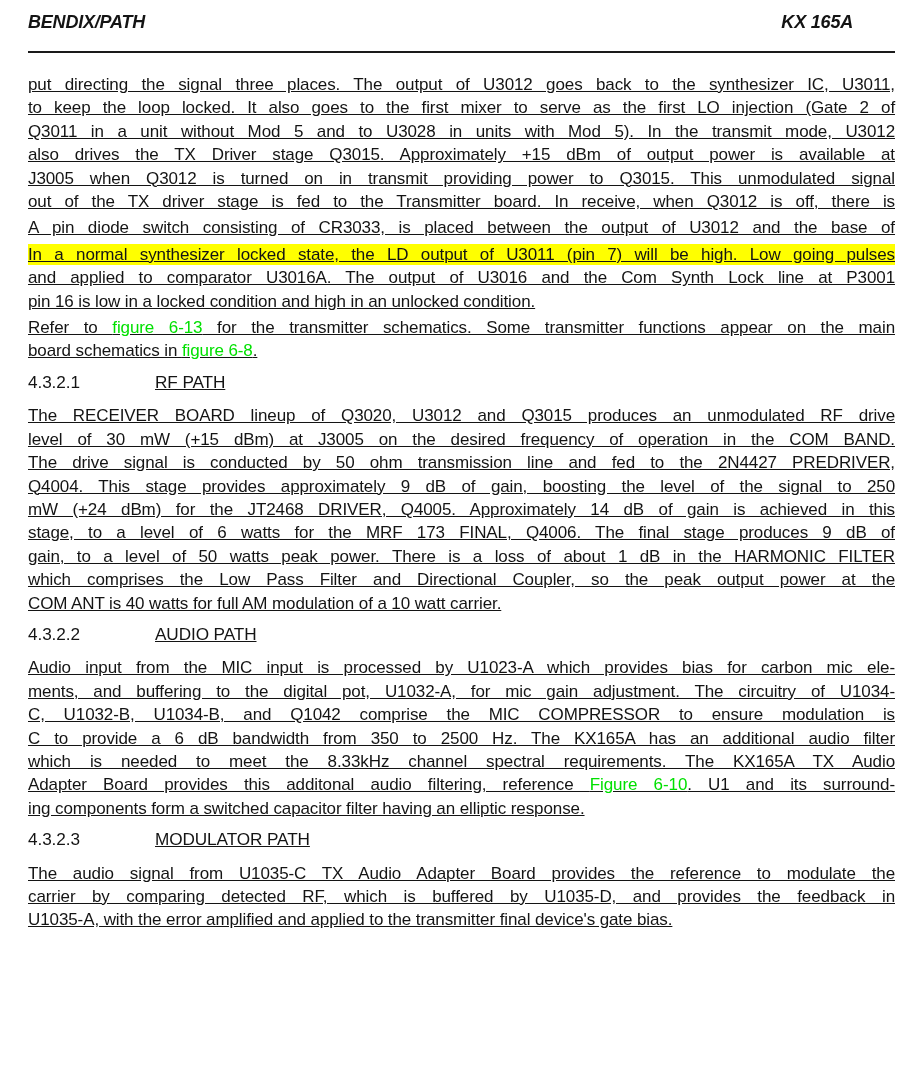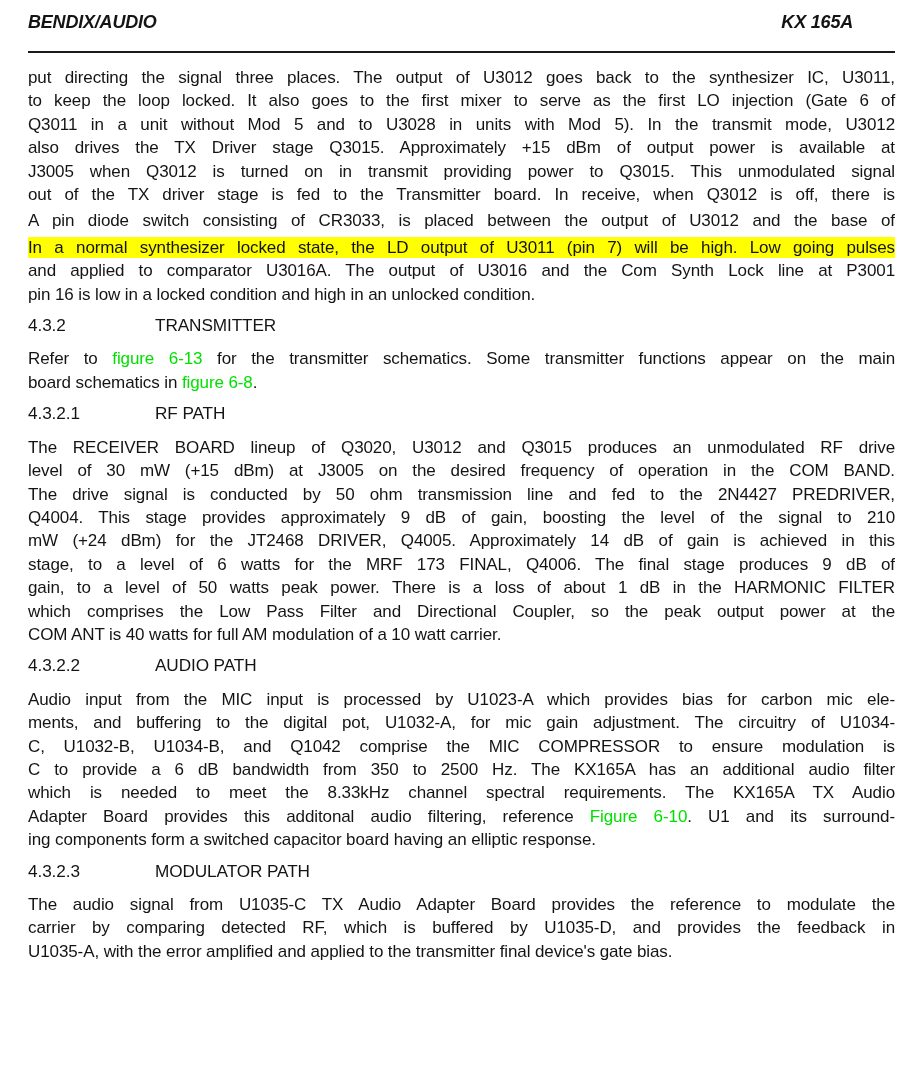--- a/index.html
+++ b/index.html
@@ -21,21 +21,21 @@
     position:absolute;top:12px;left:28px;right:28px;
     display:flex;justify-content:space-between;
     font-weight:bold;font-style:italic;font-size:18px;letter-spacing:-0.2px;
   }
   .header .right{margin-right:42px;}
   .rule{
     position:absolute;top:51px;left:28px;right:28px;height:2px;
     background:var(--rule);
   }
   .content{
-    position:absolute;top:66px;left:28px;width:867px;
+    position:absolute;top:73px;left:28px;width:867px;text-decoration:underline;
   }
   .para{margin:0 0 3px 0;}
   .line{
     font-size:17px;line-height:23.4px;letter-spacing:-0.1px;
     white-space:nowrap;
     text-align:justify;
     text-align-last:justify;
   }
   .line.last{text-align-last:left;}
   .heading{
@@ -44,67 +44,66 @@
   }
   .sec-num{display:inline-block;width:127px;}
   .hl{background:var(--hl);padding:1px 0;}
   .link{color:var(--link);cursor:pointer;}
 </style>
 </head>
 <body>
 
 <div class="page">
   <div class="header">
-    <span class="left">BENDIX/AUDIO</span>
+    <span class="left">BENDIX/PATH</span>
     <span class="right">KX 165A</span>
   </div>
   <div class="rule"></div>
   <div class="content">
       <div class="para">
         <div class="line"><span>put directing the signal three places.  The output of U3012 goes back to the synthesizer IC, U3011,</span></div>
-        <div class="line"><span>to keep the loop locked.  It also goes to the first mixer to serve as the first LO injection (Gate 6 of</span></div>
+        <div class="line"><span>to keep the loop locked.  It also goes to the first mixer to serve as the first LO injection (Gate 2 of</span></div>
         <div class="line"><span>Q3011 in a unit without Mod 5 and to U3028 in units with Mod 5).  In the transmit mode, U3012</span></div>
         <div class="line"><span>also drives the TX Driver stage Q3015.  Approximately +15 dBm of output power is available at</span></div>
         <div class="line"><span>J3005 when Q3012 is turned on in transmit providing power to Q3015.  This unmodulated signal</span></div>
         <div class="line"><span>out of the TX driver stage is fed to the Transmitter board.   In receive, when Q3012 is off, there is</span></div>
       </div>
       <div class="para">
         <div class="line"><span>A pin diode switch consisting of CR3033, is placed between the output of U3012 and the base of</span></div>
       </div>
       <div class="para">
         <div class="line"><span class="hl">In a normal synthesizer locked state, the LD output of U3011 (pin 7) will be high.  Low going pulses</span></div>
         <div class="line"><span>and applied to comparator U3016A.  The output of U3016 and the Com Synth Lock line at P3001</span></div>
         <div class="line last"><span>pin 16 is low in a locked condition and high in an unlocked condition.</span></div>
       </div>
-      <div class="heading"><span class="sec-num">4.3.2</span><span class="sec-title">TRANSMITTER</span></div>
       <div class="para">
         <div class="line"><span>Refer to </span><span class="link">figure 6-13</span><span> for the transmitter schematics.  Some transmitter functions appear on the main</span></div>
         <div class="line last"><span>board schematics in </span><span class="link">figure 6-8</span><span>.</span></div>
       </div>
       <div class="heading"><span class="sec-num">4.3.2.1</span><span class="sec-title">RF PATH</span></div>
       <div class="para">
         <div class="line"><span>The RECEIVER BOARD lineup of Q3020, U3012 and Q3015 produces an unmodulated RF drive</span></div>
         <div class="line"><span>level of 30 mW  (+15 dBm) at J3005 on the desired frequency of operation in the COM BAND.</span></div>
         <div class="line"><span>The drive signal is conducted by 50 ohm transmission line and fed to the 2N4427 PREDRIVER,</span></div>
-        <div class="line"><span>Q4004.  This stage provides approximately 9 dB of gain, boosting the level of the signal to 210</span></div>
+        <div class="line"><span>Q4004.  This stage provides approximately 9 dB of gain, boosting the level of the signal to 250</span></div>
         <div class="line"><span>mW (+24 dBm) for the JT2468 DRIVER, Q4005.  Approximately 14 dB of gain is achieved in this</span></div>
         <div class="line"><span>stage, to a level of  6 watts for the MRF 173 FINAL, Q4006.  The final stage produces 9 dB of</span></div>
         <div class="line"><span>gain, to a level of  50 watts peak  power.  There is  a loss of about  1 dB in the HARMONIC FILTER</span></div>
         <div class="line"><span>which comprises the Low Pass Filter and Directional Coupler, so the peak output power at the</span></div>
         <div class="line last"><span>COM ANT is 40 watts for full AM modulation of a 10 watt carrier.</span></div>
       </div>
       <div class="heading"><span class="sec-num">4.3.2.2</span><span class="sec-title">AUDIO PATH</span></div>
       <div class="para">
         <div class="line"><span>Audio input from the MIC input is processed by U1023-A  which provides bias for carbon mic ele-</span></div>
         <div class="line"><span>ments, and buffering to the digital pot, U1032-A, for mic gain adjustment.  The circuitry of U1034-</span></div>
         <div class="line"><span>C, U1032-B, U1034-B, and Q1042 comprise the MIC COMPRESSOR to ensure modulation is</span></div>
         <div class="line"><span>C to provide a 6 dB bandwidth from 350 to 2500 Hz.  The KX165A has an additional audio filter</span></div>
         <div class="line"><span>which is needed to meet the 8.33kHz channel spectral requirements.  The KX165A TX Audio</span></div>
         <div class="line"><span>Adapter Board provides this additonal audio filtering, reference </span><span class="link">Figure 6-10</span><span>.  U1 and its surround-</span></div>
-        <div class="line last"><span>ing components form a switched capacitor board having an elliptic response.</span></div>
+        <div class="line last"><span>ing components form a switched capacitor filter having an elliptic response.</span></div>
       </div>
       <div class="heading"><span class="sec-num">4.3.2.3</span><span class="sec-title">MODULATOR PATH</span></div>
       <div class="para">
         <div class="line"><span>The audio signal from U1035-C TX Audio Adapter Board provides the reference to modulate the</span></div>
         <div class="line"><span>carrier by comparing detected RF, which is buffered by U1035-D, and provides the feedback in</span></div>
         <div class="line last"><span>U1035-A, with the error amplified and applied to the transmitter final device's gate bias.</span></div>
       </div>
     </div>
 </div>
 

